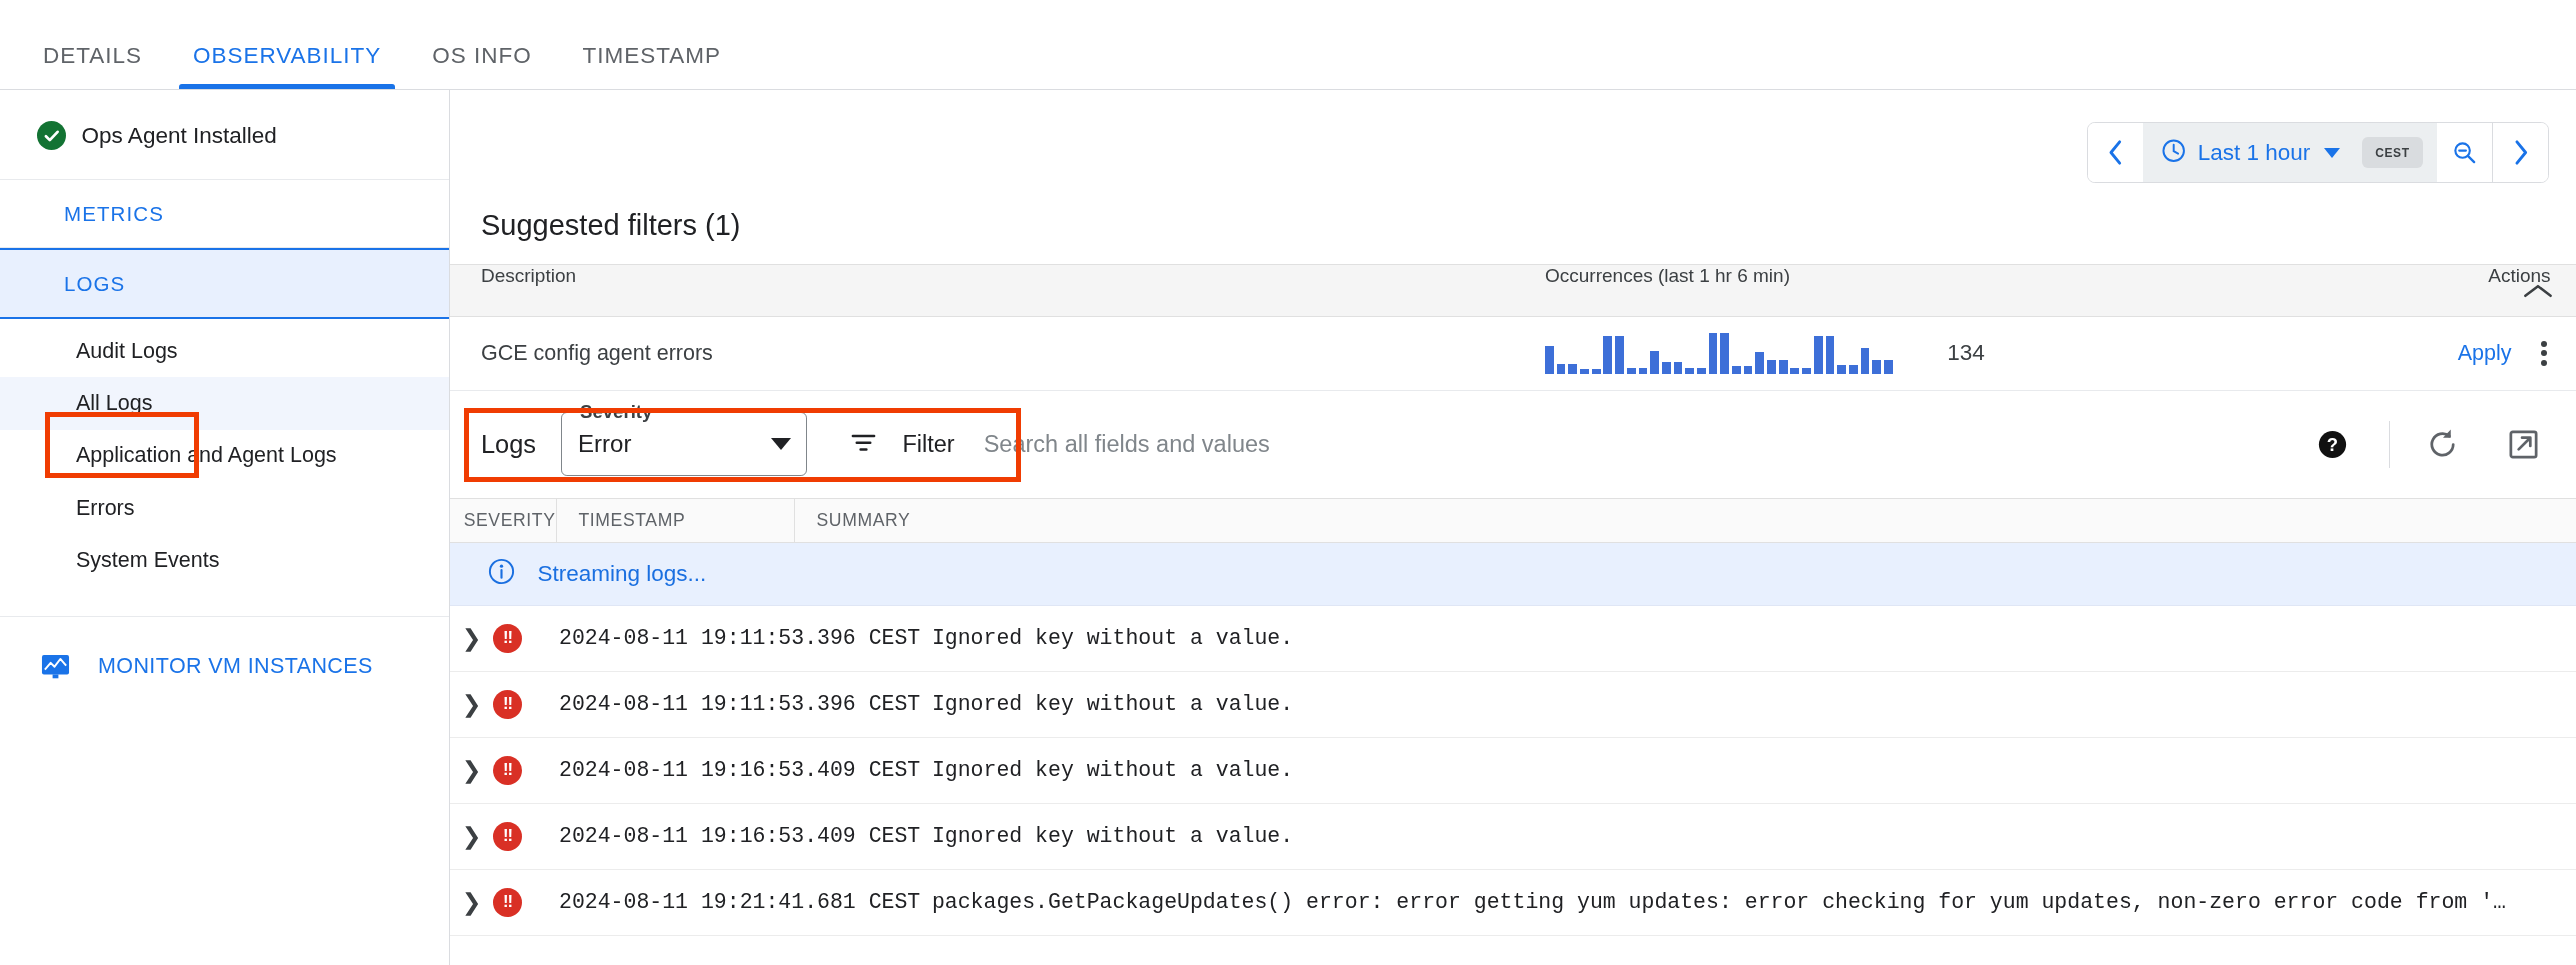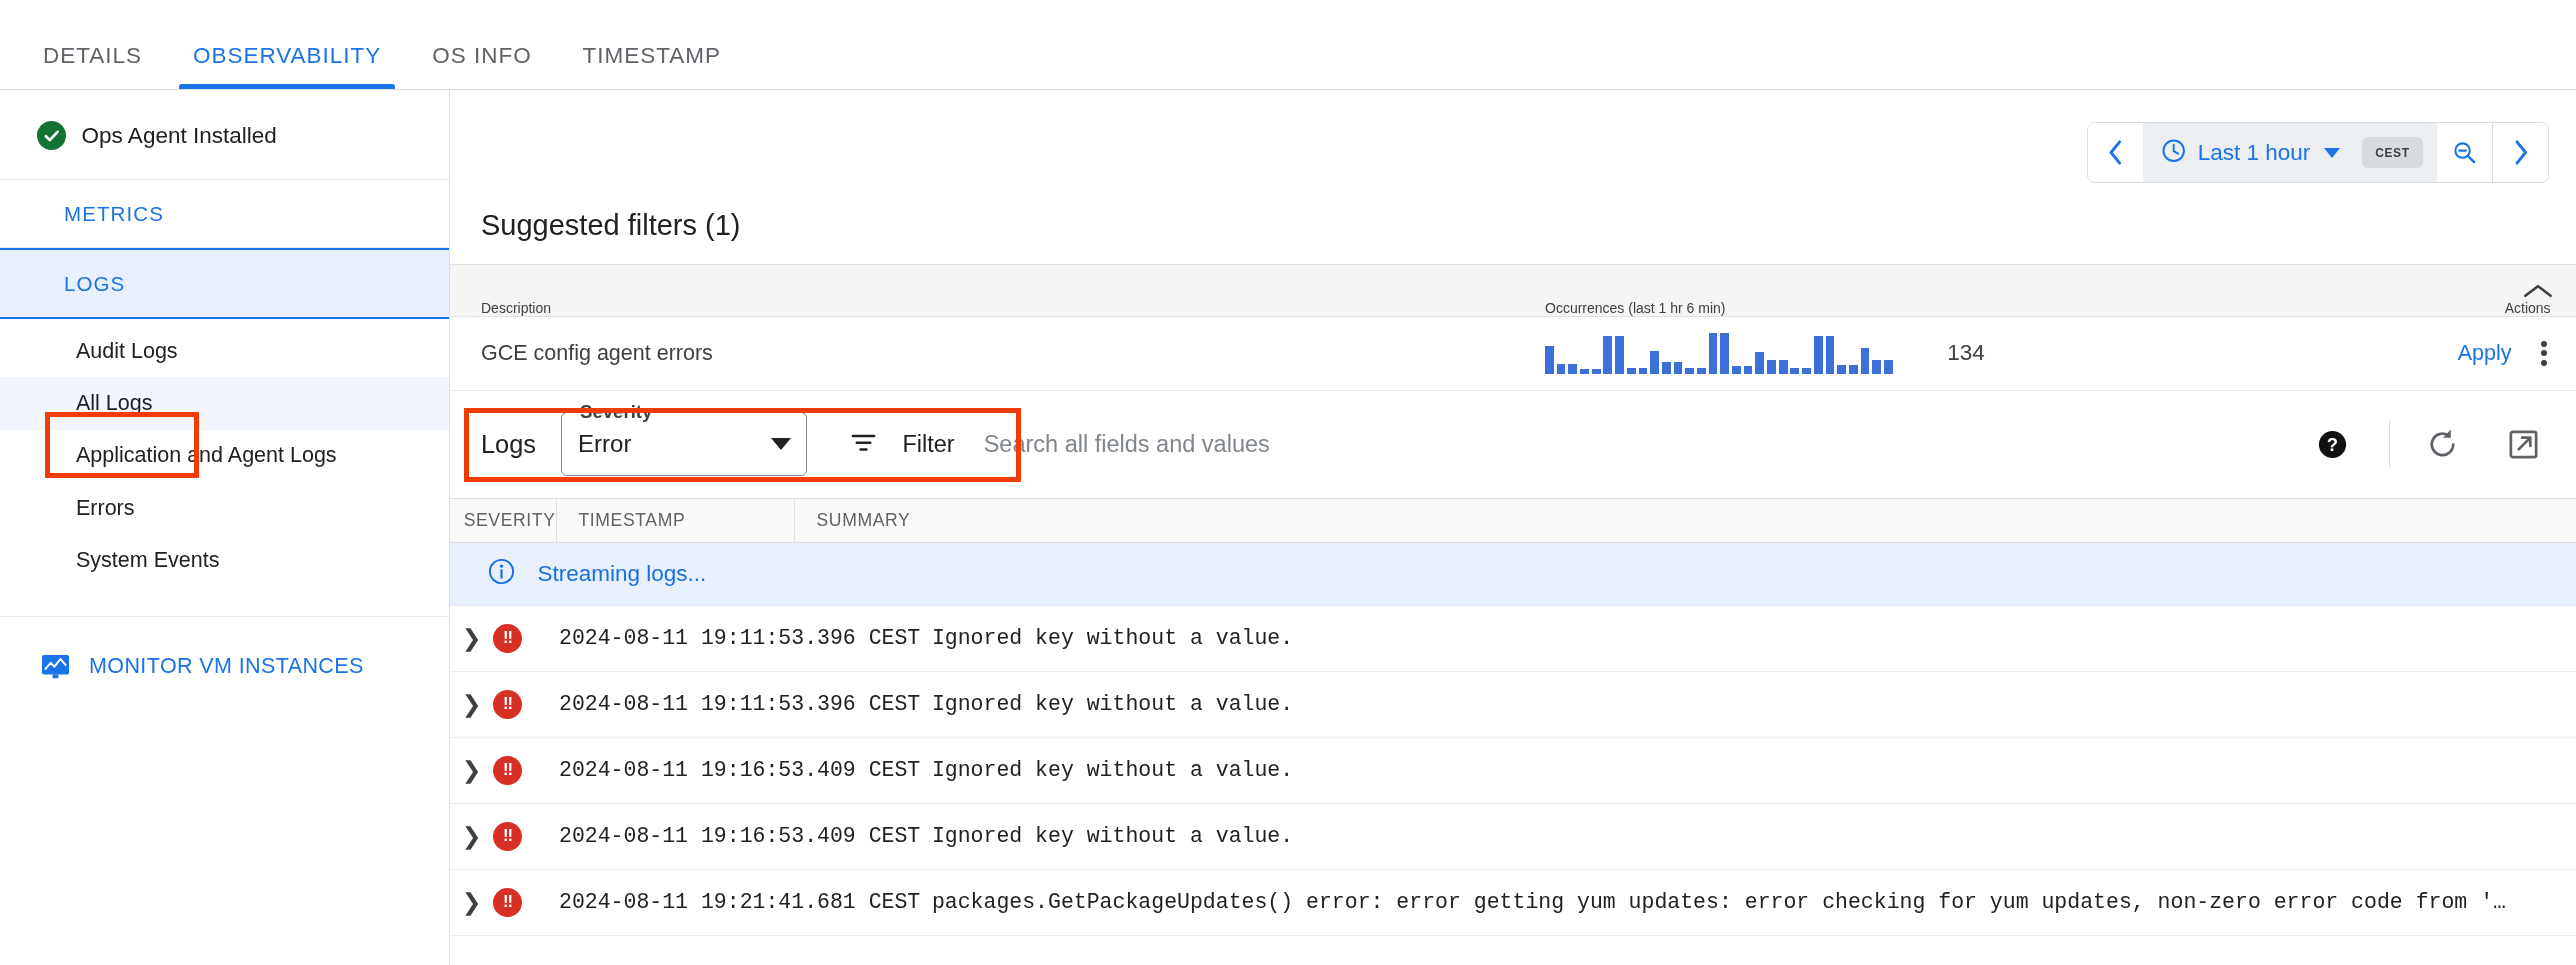--- a/index.html
+++ b/index.html
@@ -108,21 +108,21 @@
     pointer-events: none;
     box-sizing: border-box;
   }
   #hl-all-logs { left: 45px; top: 322px; width: 154px; height: 66px; }
 
   .divider-wide { height: 1px; background: #e8eaed; margin-top: 29px; }
 
   .monitor-link {
     display: flex;
     align-items: center;
-    gap: 19px;
+    gap: 28px;
     padding: 37px 0 0 41px;
     font-size: 21.5px;
     font-weight: 500;
     letter-spacing: 0.4px;
     color: #1a73e8;
     cursor: pointer;
   }
   .monitor-icon {
     width: 29px; height: 25.4px;
     flex: 0 0 29px;
@@ -208,22 +208,22 @@
     transform: rotate(-45deg);
     line-height: 1;
   }
 
   .sf-head {
     display: flex;
     background: #f5f5f5;
     border-top: 1px solid #e0e0e0;
     border-bottom: 1px solid #e0e0e0;
     height: 53px;
-    align-items: flex-end;
-    font-size: 14px;
+    align-items: flex-start;
+    font-size: 19px;
     color: #3c4043;
   }
   .sf-row {
     display: flex;
     align-items: center;
     height: 74px;
     border-bottom: 1px solid #e8eaed;
     font-size: 21.5px;
     color: #3c4043;
   }

